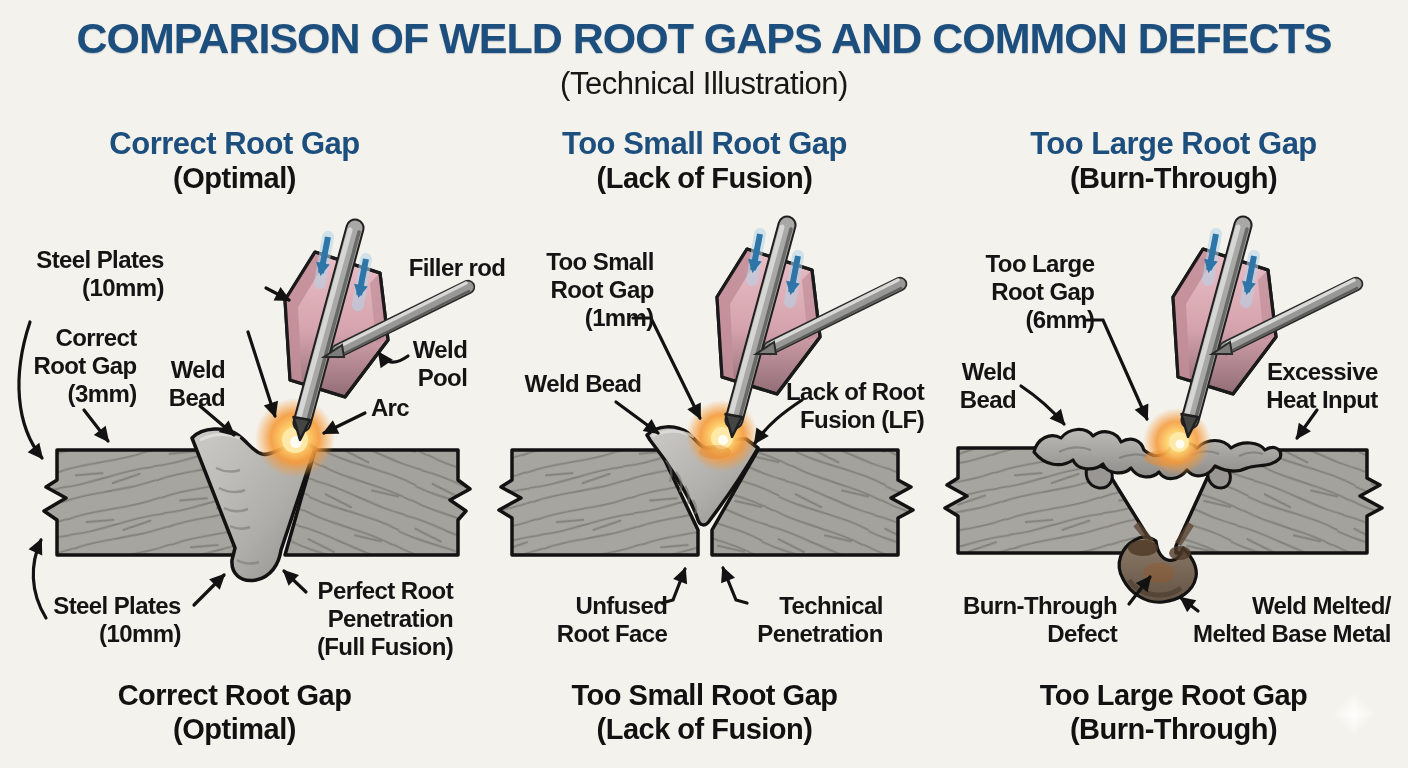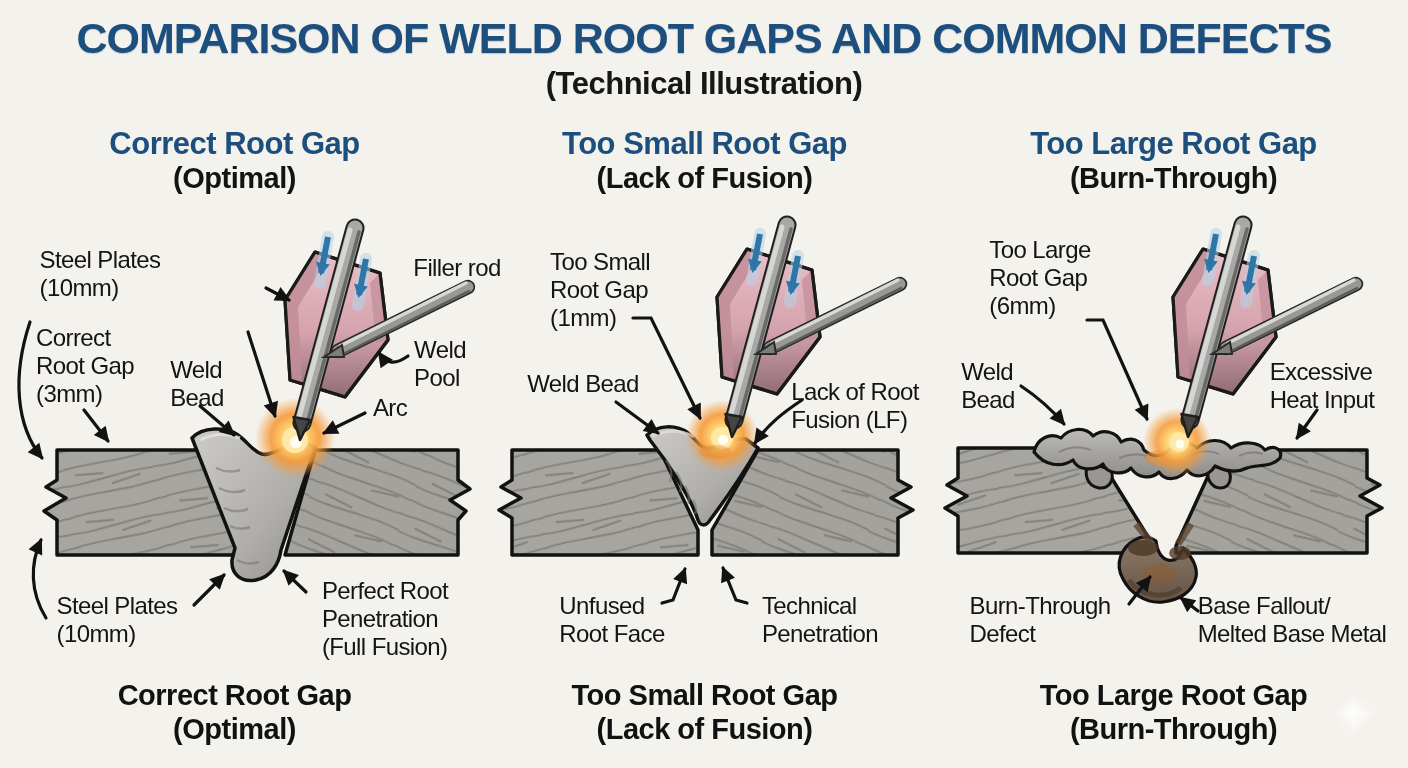--- a/index.html
+++ b/index.html
@@ -9,30 +9,30 @@
     font-family:"Liberation Sans","DejaVu Sans",sans-serif;
     color:#141414;
   }
   .title{
     position:absolute;left:0;top:14px;width:1408px;text-align:center;
     font-size:43px;font-weight:700;letter-spacing:-1px;color:#1d4f7e;
     text-shadow:0 1px 1px rgba(40,60,90,.25);
   }
   .subtitle{
     position:absolute;left:0;top:66px;width:1408px;text-align:center;
-    font-size:31px;font-weight:700;letter-spacing:-0.5px;color:#171717;
+    font-size:31px;font-weight:400;letter-spacing:-0.5px;color:#171717;
   }
   .col-header{position:absolute;top:126px;width:469px;text-align:center;line-height:1.15;}
   .col-header .h-blue{font-size:31px;font-weight:700;letter-spacing:-0.5px;color:#1d4f7e;}
   .col-header .h-black{font-size:29px;font-weight:700;letter-spacing:-0.5px;color:#131313;}
   .panel{position:absolute;top:230px;width:469px;height:470px;}
   .panel svg{position:absolute;left:0;top:0;overflow:visible;}
   .lbl{
-    position:absolute;transform:translateX(-50%);text-align:left;
-    font-size:24px;font-weight:400;line-height:28px;letter-spacing:-0.6px;
+    position:absolute;transform:translateX(-50%);text-align:right;
+    font-size:24px;font-weight:700;line-height:28px;letter-spacing:-0.6px;
     color:#141414;white-space:nowrap;
   }
   .caption{
     position:absolute;top:678px;width:469px;text-align:center;line-height:34px;
     font-size:29px;font-weight:700;letter-spacing:-0.5px;color:#111;
   }
   .sparkle{
     position:absolute;left:1328px;top:688px;width:52px;height:52px;opacity:.8;
     background:
       radial-gradient(closest-side,rgba(255,255,255,.95),rgba(255,255,255,0) 70%);
@@ -319,39 +319,39 @@
       </g>
       <use href="#torchG" transform="translate(247,200)"></use>
       <g stroke="#121212" stroke-width="3.2" fill="none" stroke-linecap="round">
         <path d="M148,90 L164,90 L208,189" marker-end="url(#ah)"></path>
         <path d="M82,156 C100,168 114,181 125,194" marker-end="url(#ah)"></path>
         <path d="M378,180 L358,208" marker-end="url(#ah)"></path>
         <path d="M190,374 L211,347" marker-end="url(#ah)"></path>
         <path d="M259,381 L242,368" marker-end="url(#ah)"></path>
       </g>
     </svg>
-    <div class="lbl" style="left:101px;top:6px">
+    <div class="lbl" style="left:101px;top:20px">
       <div>Too Large</div>
         <div>Root Gap</div>
         <div>(6mm)</div>
     </div>
     <div class="lbl" style="left:49px;top:128px">
       <div>Weld</div>
         <div>Bead</div>
     </div>
     <div class="lbl" style="left:101px;top:362px">
       <div>Burn-Through</div>
         <div>Defect</div>
     </div>
     <div class="lbl" style="left:383px;top:128px">
       <div>Excessive</div>
         <div>Heat Input</div>
     </div>
     <div class="lbl" style="left:353px;top:362px">
-      <div>Base Fallout/</div>
+      <div>Weld Melted/</div>
         <div>Melted Base Metal</div>
     </div>
   </div>
 
   <div class="caption" style="left:0">
     <div>Correct Root Gap</div>
       <div>(Optimal)</div>
   </div>
   <div class="caption" style="left:470px">
     <div>Too Small Root Gap</div>

